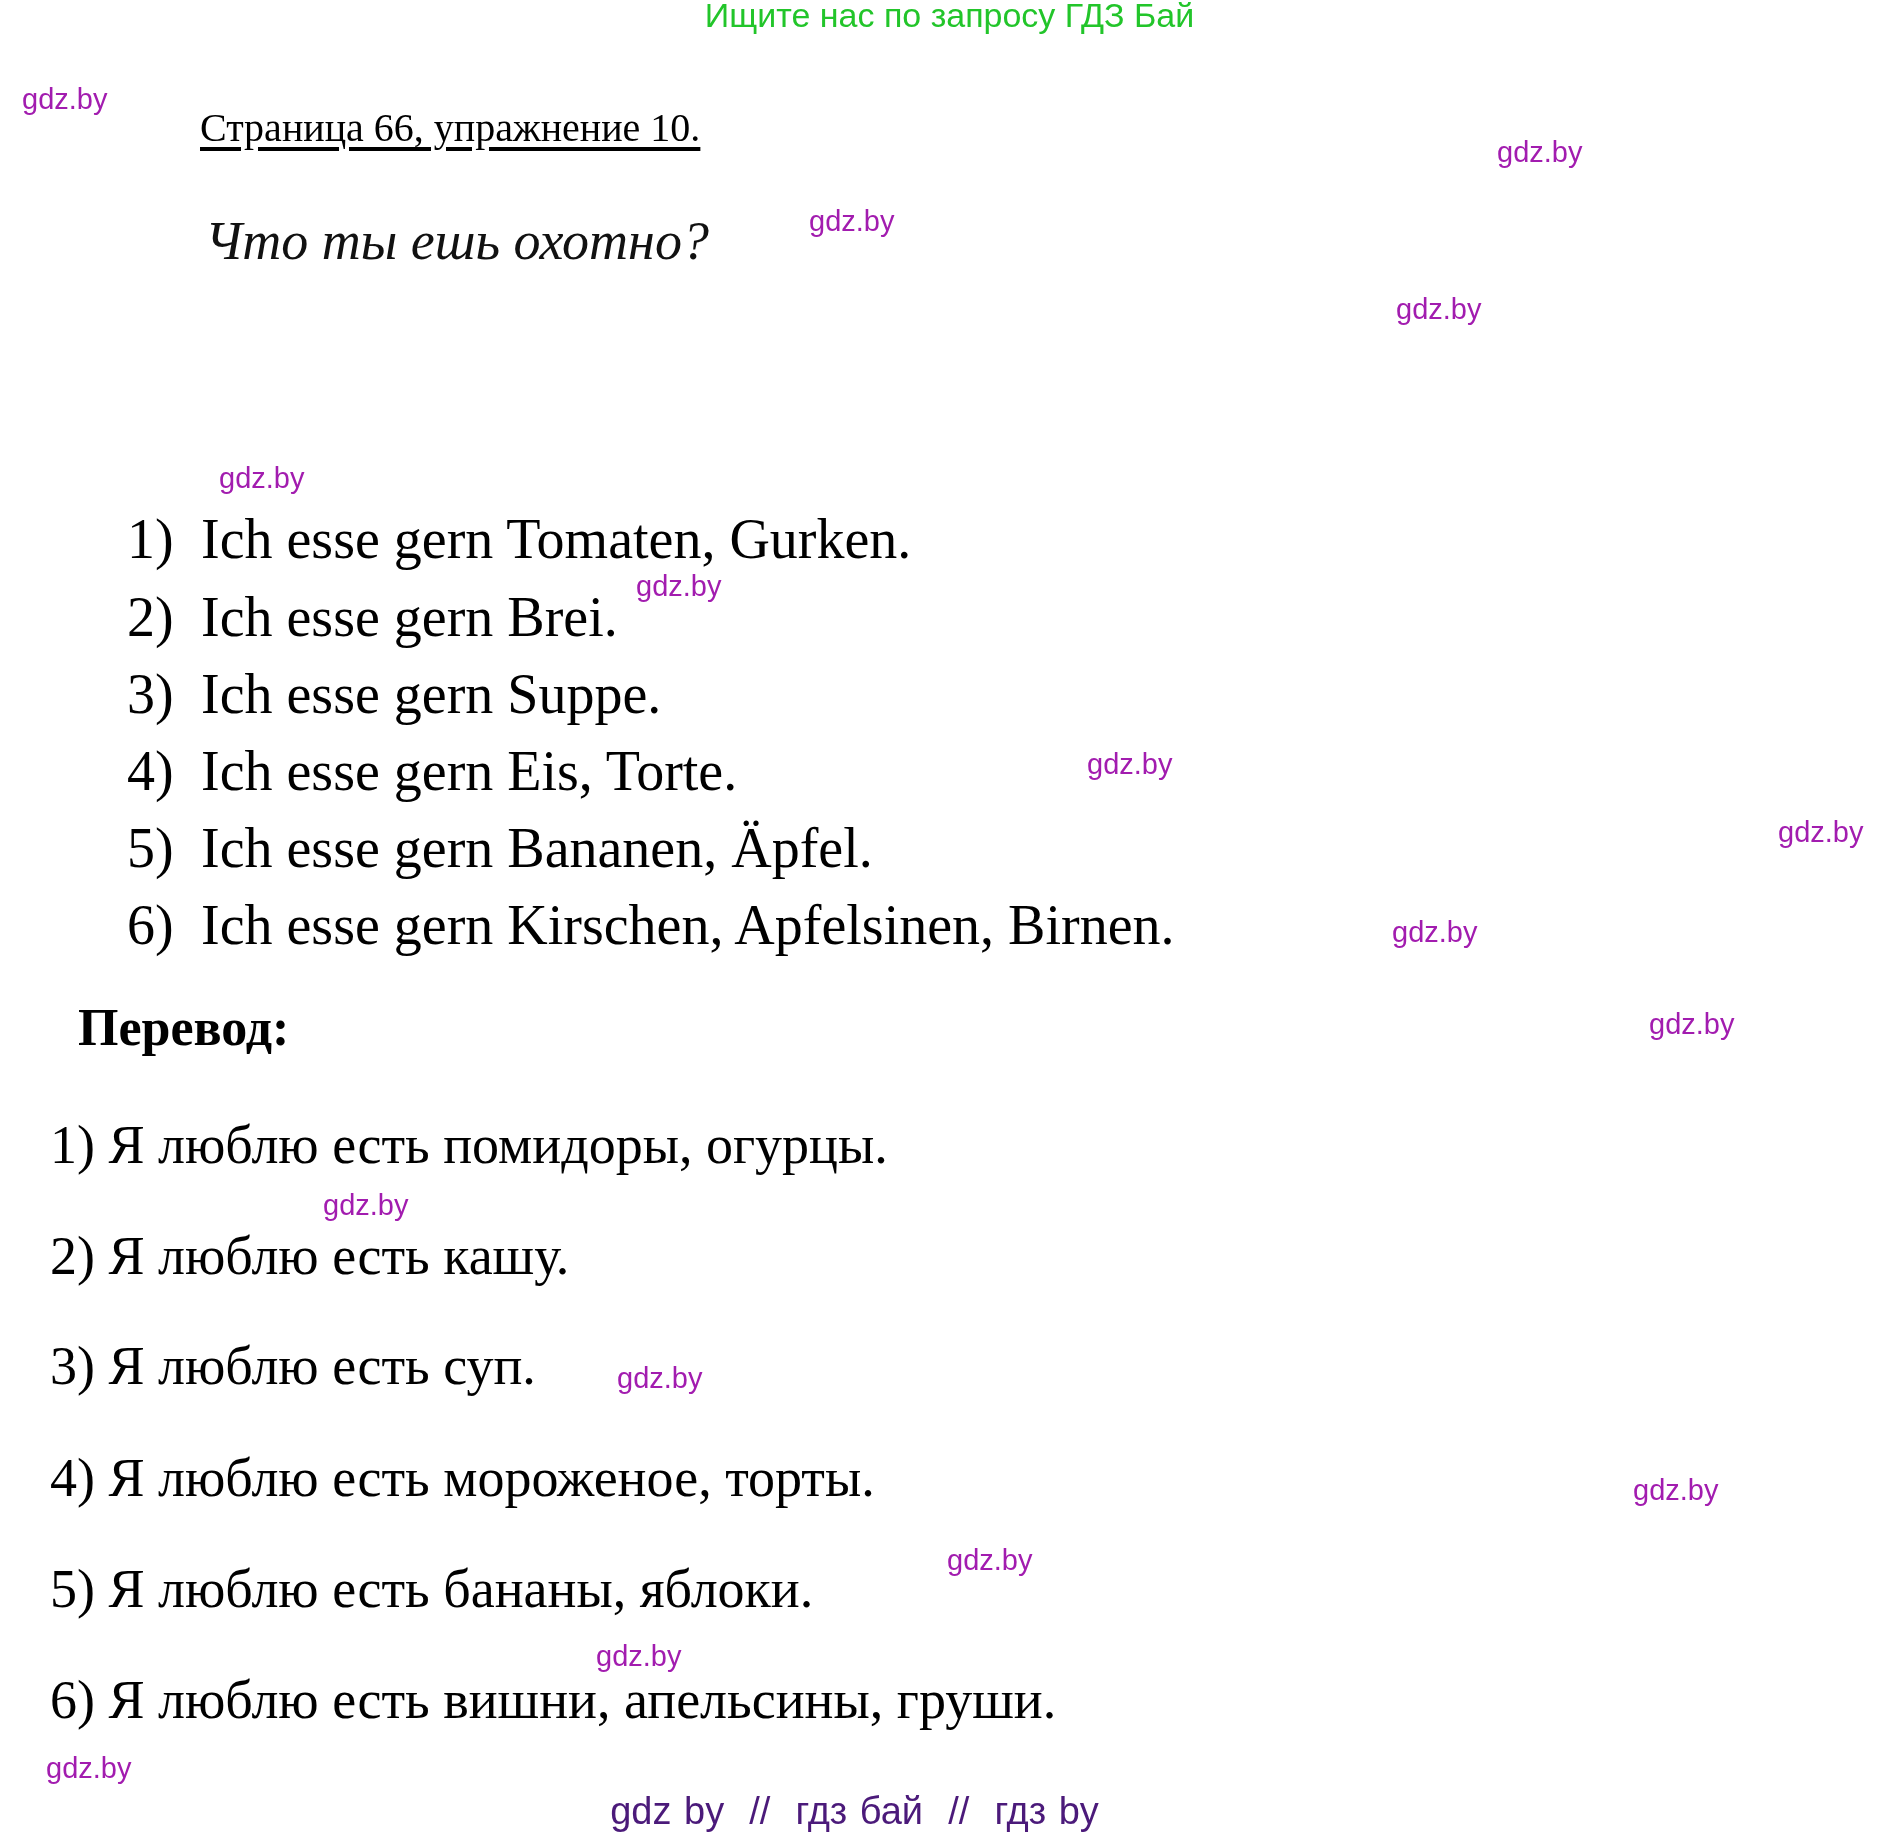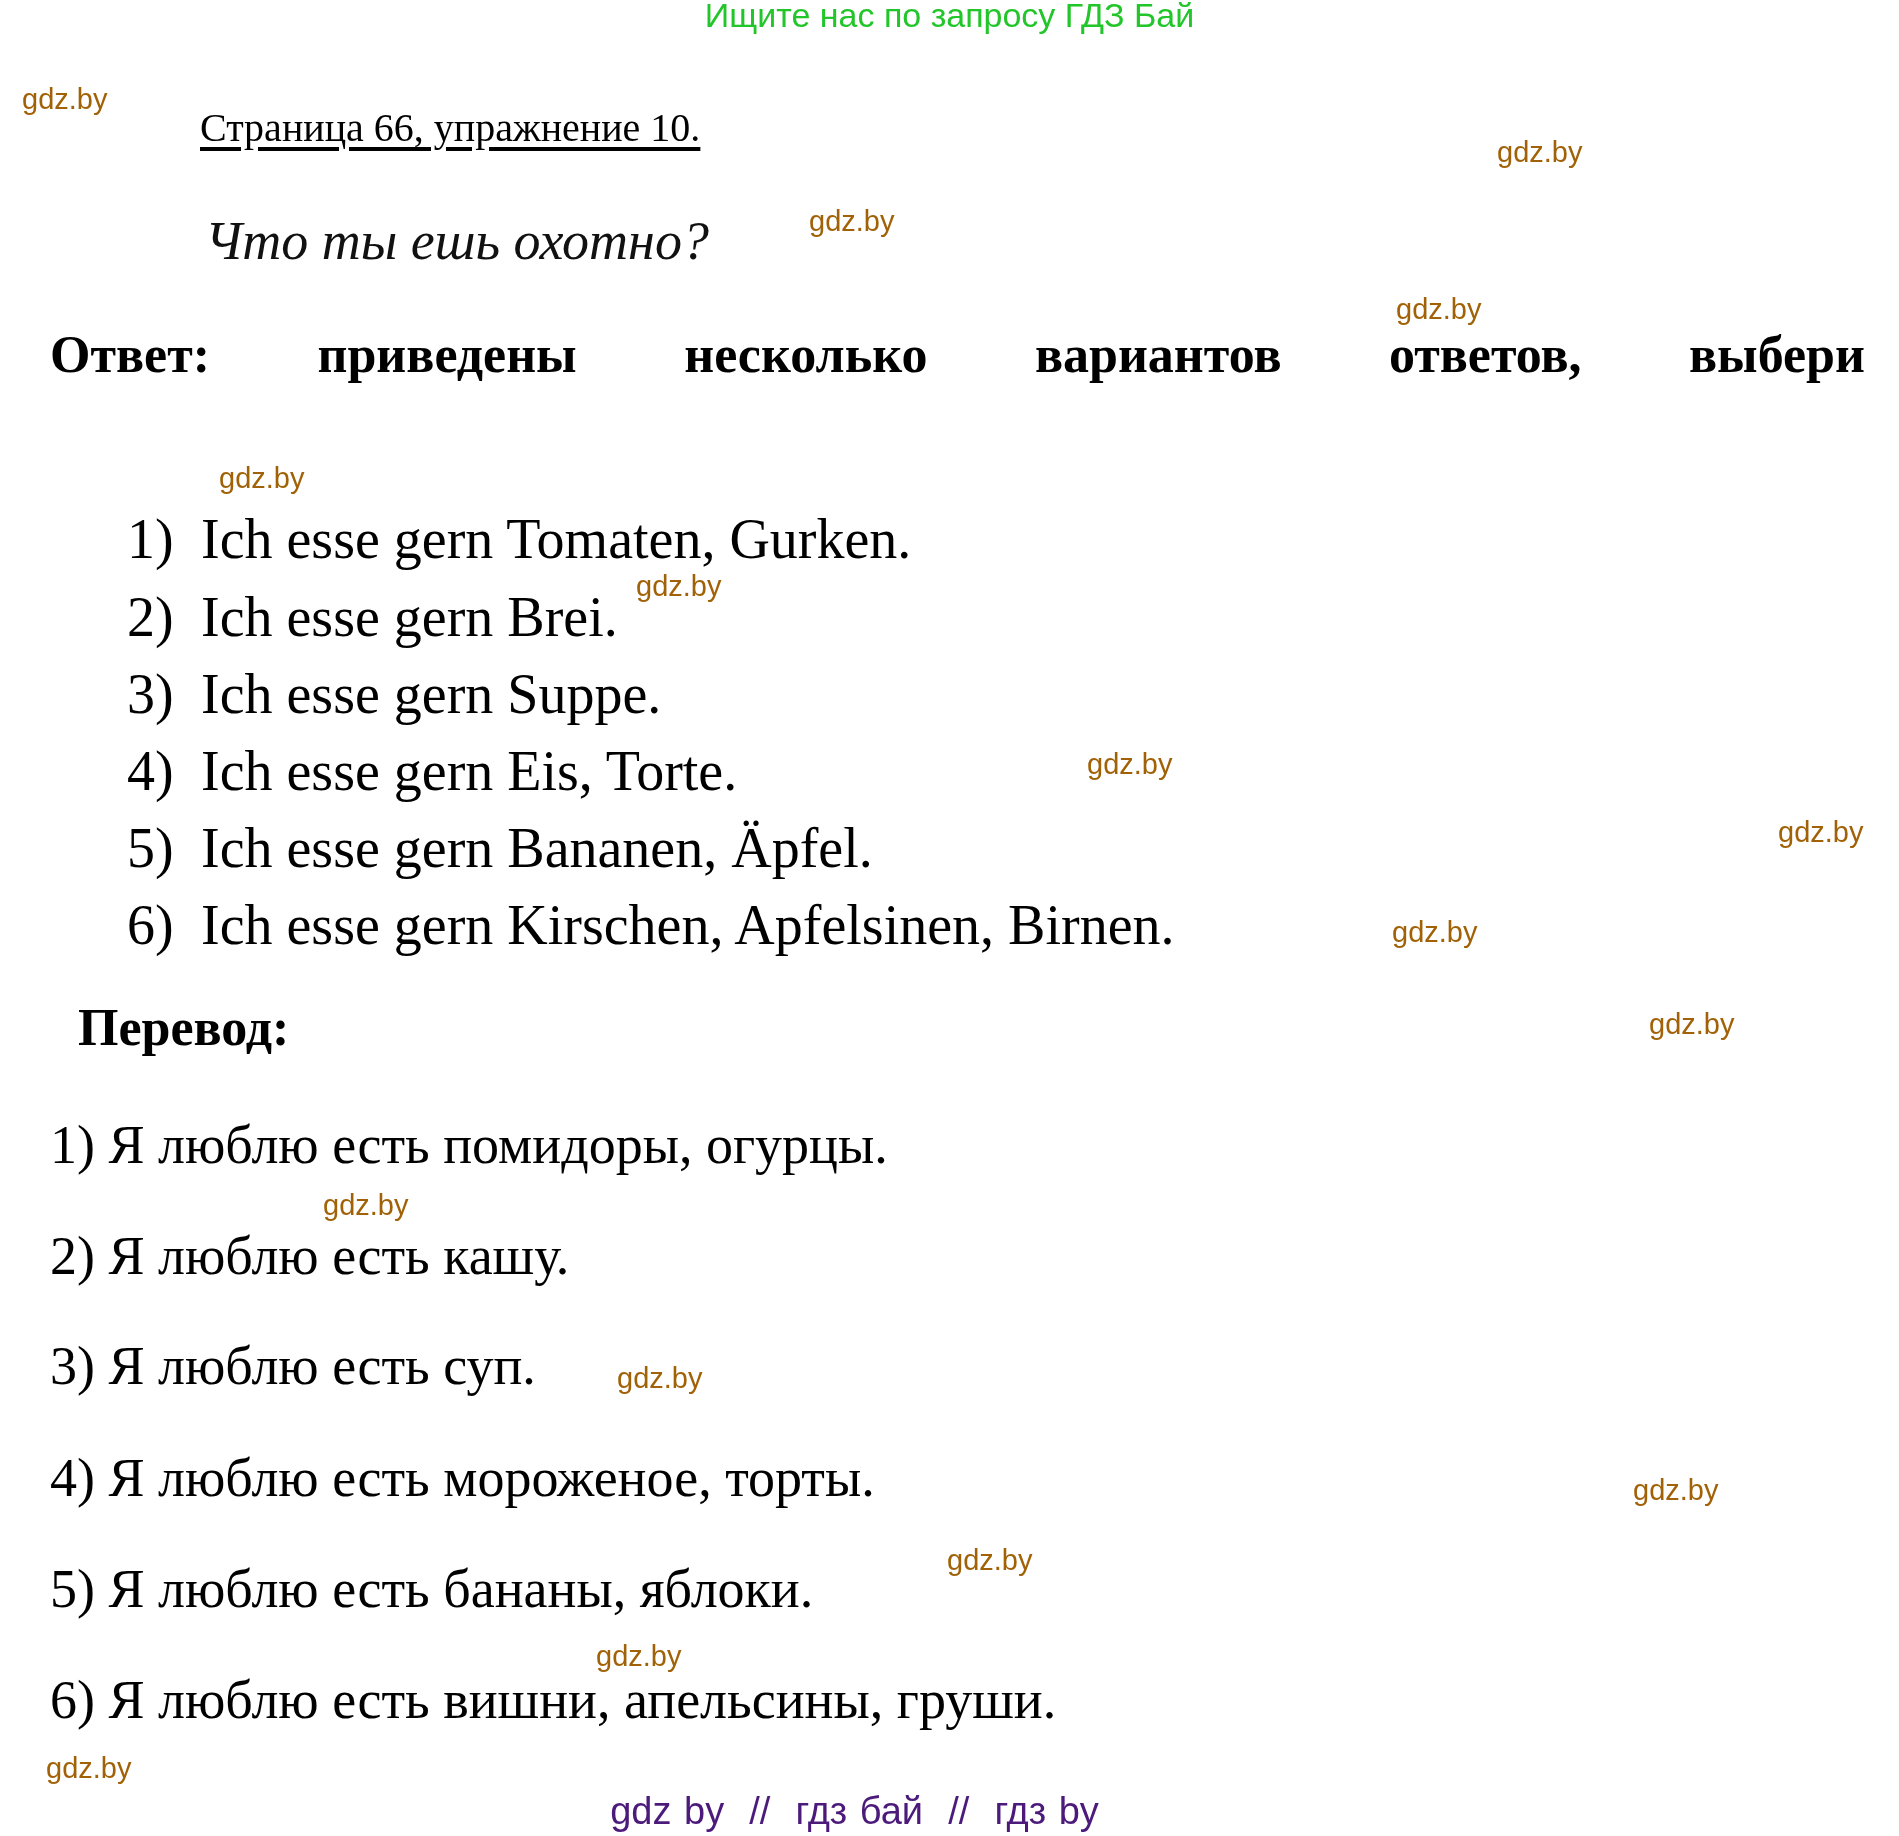--- a/index.html
+++ b/index.html
@@ -1,21 +1,21 @@
 <!DOCTYPE html>
 <html><head>
 <meta charset="utf-8">
 <style>
   html, body { margin:0; padding:0; }
   body { width:1899px; height:1836px; position:relative; background:#ffffff; overflow:hidden;
          font-family:"Liberation Serif", serif; color:#000; }
   .abs { position:absolute; white-space:nowrap; }
   .top-banner { left:0; width:1899px; top:-4px; text-align:center; font-family:"Liberation Sans", sans-serif;
                 font-size:34px; color:#22c52a; }
-  .wm { font-family:"Liberation Sans", sans-serif; font-size:29px; color:#a16207; line-height:1; }
+  .wm { font-family:"Liberation Sans", sans-serif; font-size:29px; color:#a21caf; line-height:1; }
   .title { left:200px; top:108px; font-size:40px; line-height:1; text-decoration:underline;
            text-decoration-thickness:4px; text-underline-offset:6px; }
   .subtitle { left:205px; top:214px; font-size:54px; font-style:italic; line-height:1; color:#111; }
   .answer { left:50px; top:318px; width:1815px; font-size:52px; font-weight:bold; line-height:74px;
             text-align:justify; text-align-last:left; white-space:normal; }
   .answer-first { display:block; text-align:justify; text-align-last:justify; }
   .de-item { font-size:56px; line-height:1; }
   .de-num { position:absolute; left:127px; }
   .de-text { position:absolute; left:201px; }
   .tr-head { left:50px; top:1002px; font-size:52px; font-weight:bold; line-height:1;margin-left:28px; }
@@ -42,21 +42,20 @@
 <div class="abs wm" style="left:617px;top:1364px">gdz.by</div>
 <div class="abs wm" style="left:1633px;top:1476px">gdz.by</div>
 <div class="abs wm" style="left:947px;top:1546px">gdz.by</div>
 <div class="abs wm" style="left:596px;top:1642px">gdz.by</div>
 <div class="abs wm" style="left:46px;top:1754px">gdz.by</div>
 
 <div class="abs title">Страница 66, упражнение 10.</div>
 <div class="abs subtitle">Что ты ешь охотно?</div>
 
 <div class="abs answer">
-  <span class="answer-first">Ответ: приведены несколько вариантов ответов, выбери</span>
 </div>
 
 <div>
   <div class="abs de-item" style="top:511px;left:0">
     <span class="de-num">1)</span>
     <span class="de-text">Ich esse gern Tomaten, Gurken.</span>
   </div>
   <div class="abs de-item" style="top:589px;left:0">
     <span class="de-num">2)</span>
     <span class="de-text">Ich esse gern Brei.</span>

